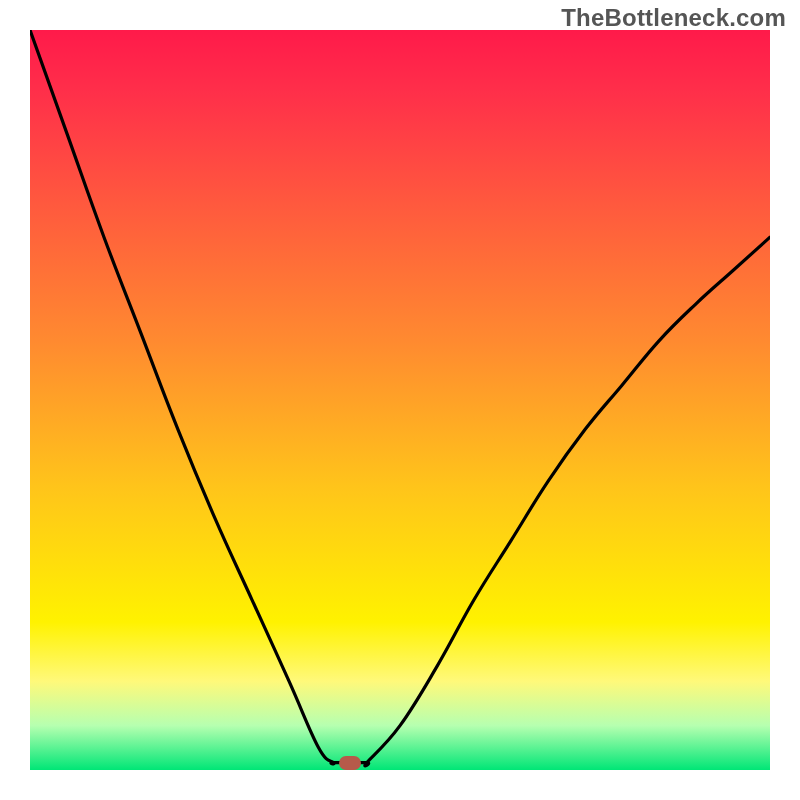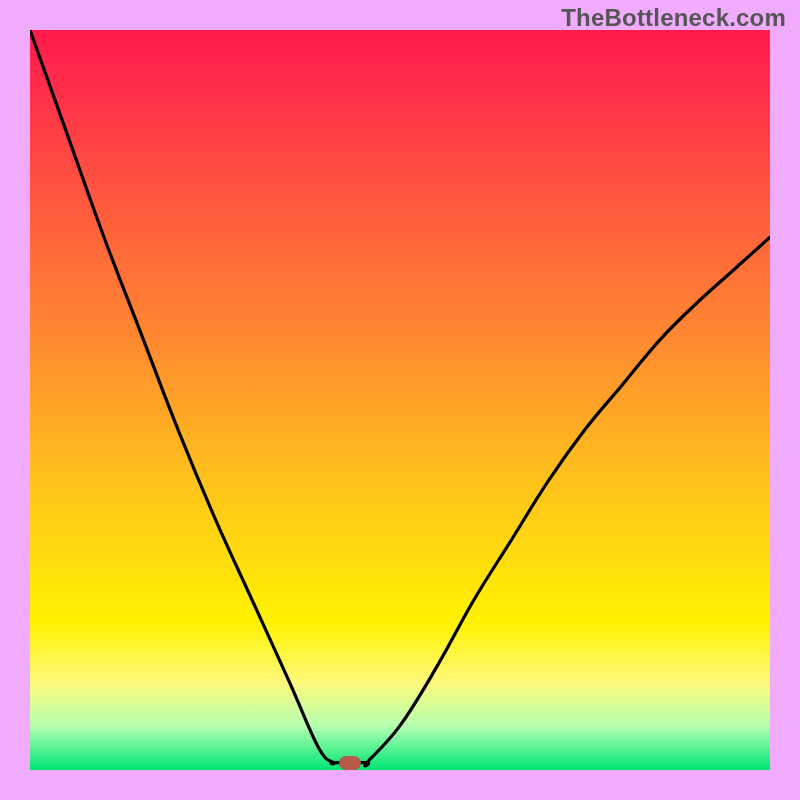--- a/index.html
+++ b/index.html
@@ -8,21 +8,21 @@
     width: 800px;
     height: 800px;
     background: #000;
     font-family: Arial, Helvetica, sans-serif;
     overflow: hidden;
   }
   .frame {
     position: relative;
     width: 800px;
     height: 800px;
-    background: #f0abfc;
+    background: #ffffff;
   }
   .watermark {
     position: absolute;
     top: 4px;
     right: 14px;
     font-size: 24px;
     font-weight: 600;
     color: #555;
     letter-spacing: 0.2px;
     z-index: 5;

